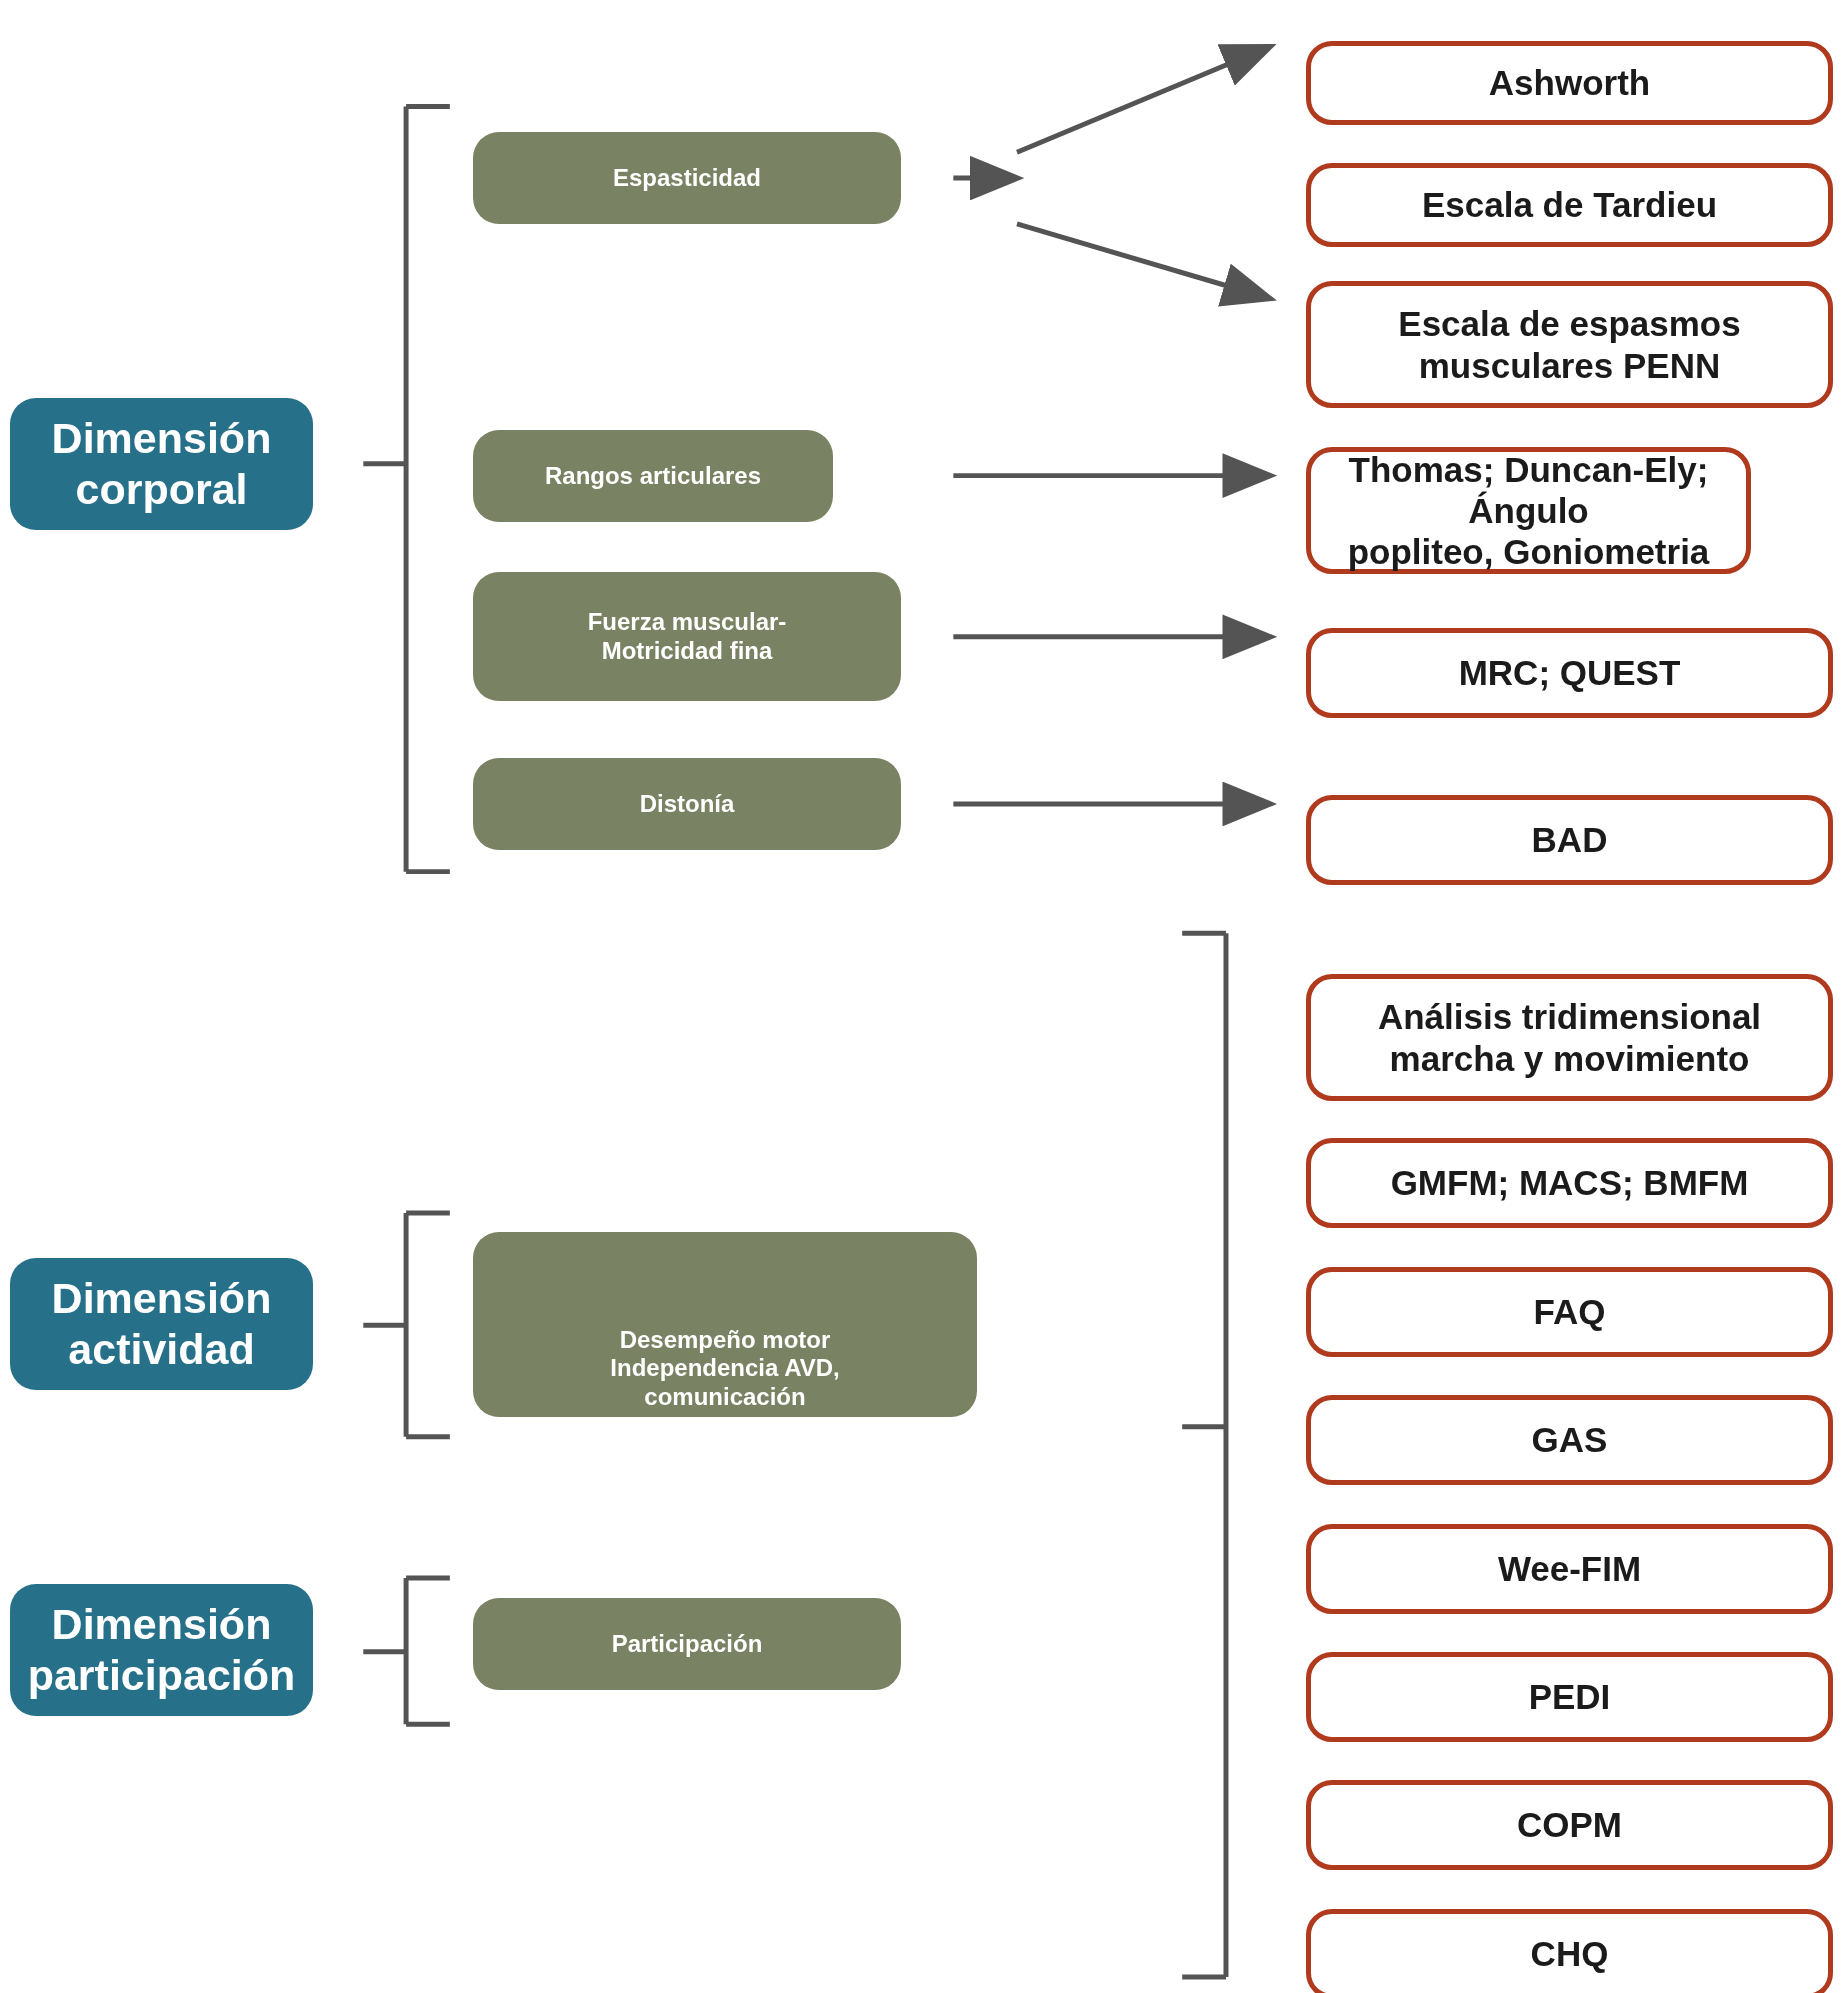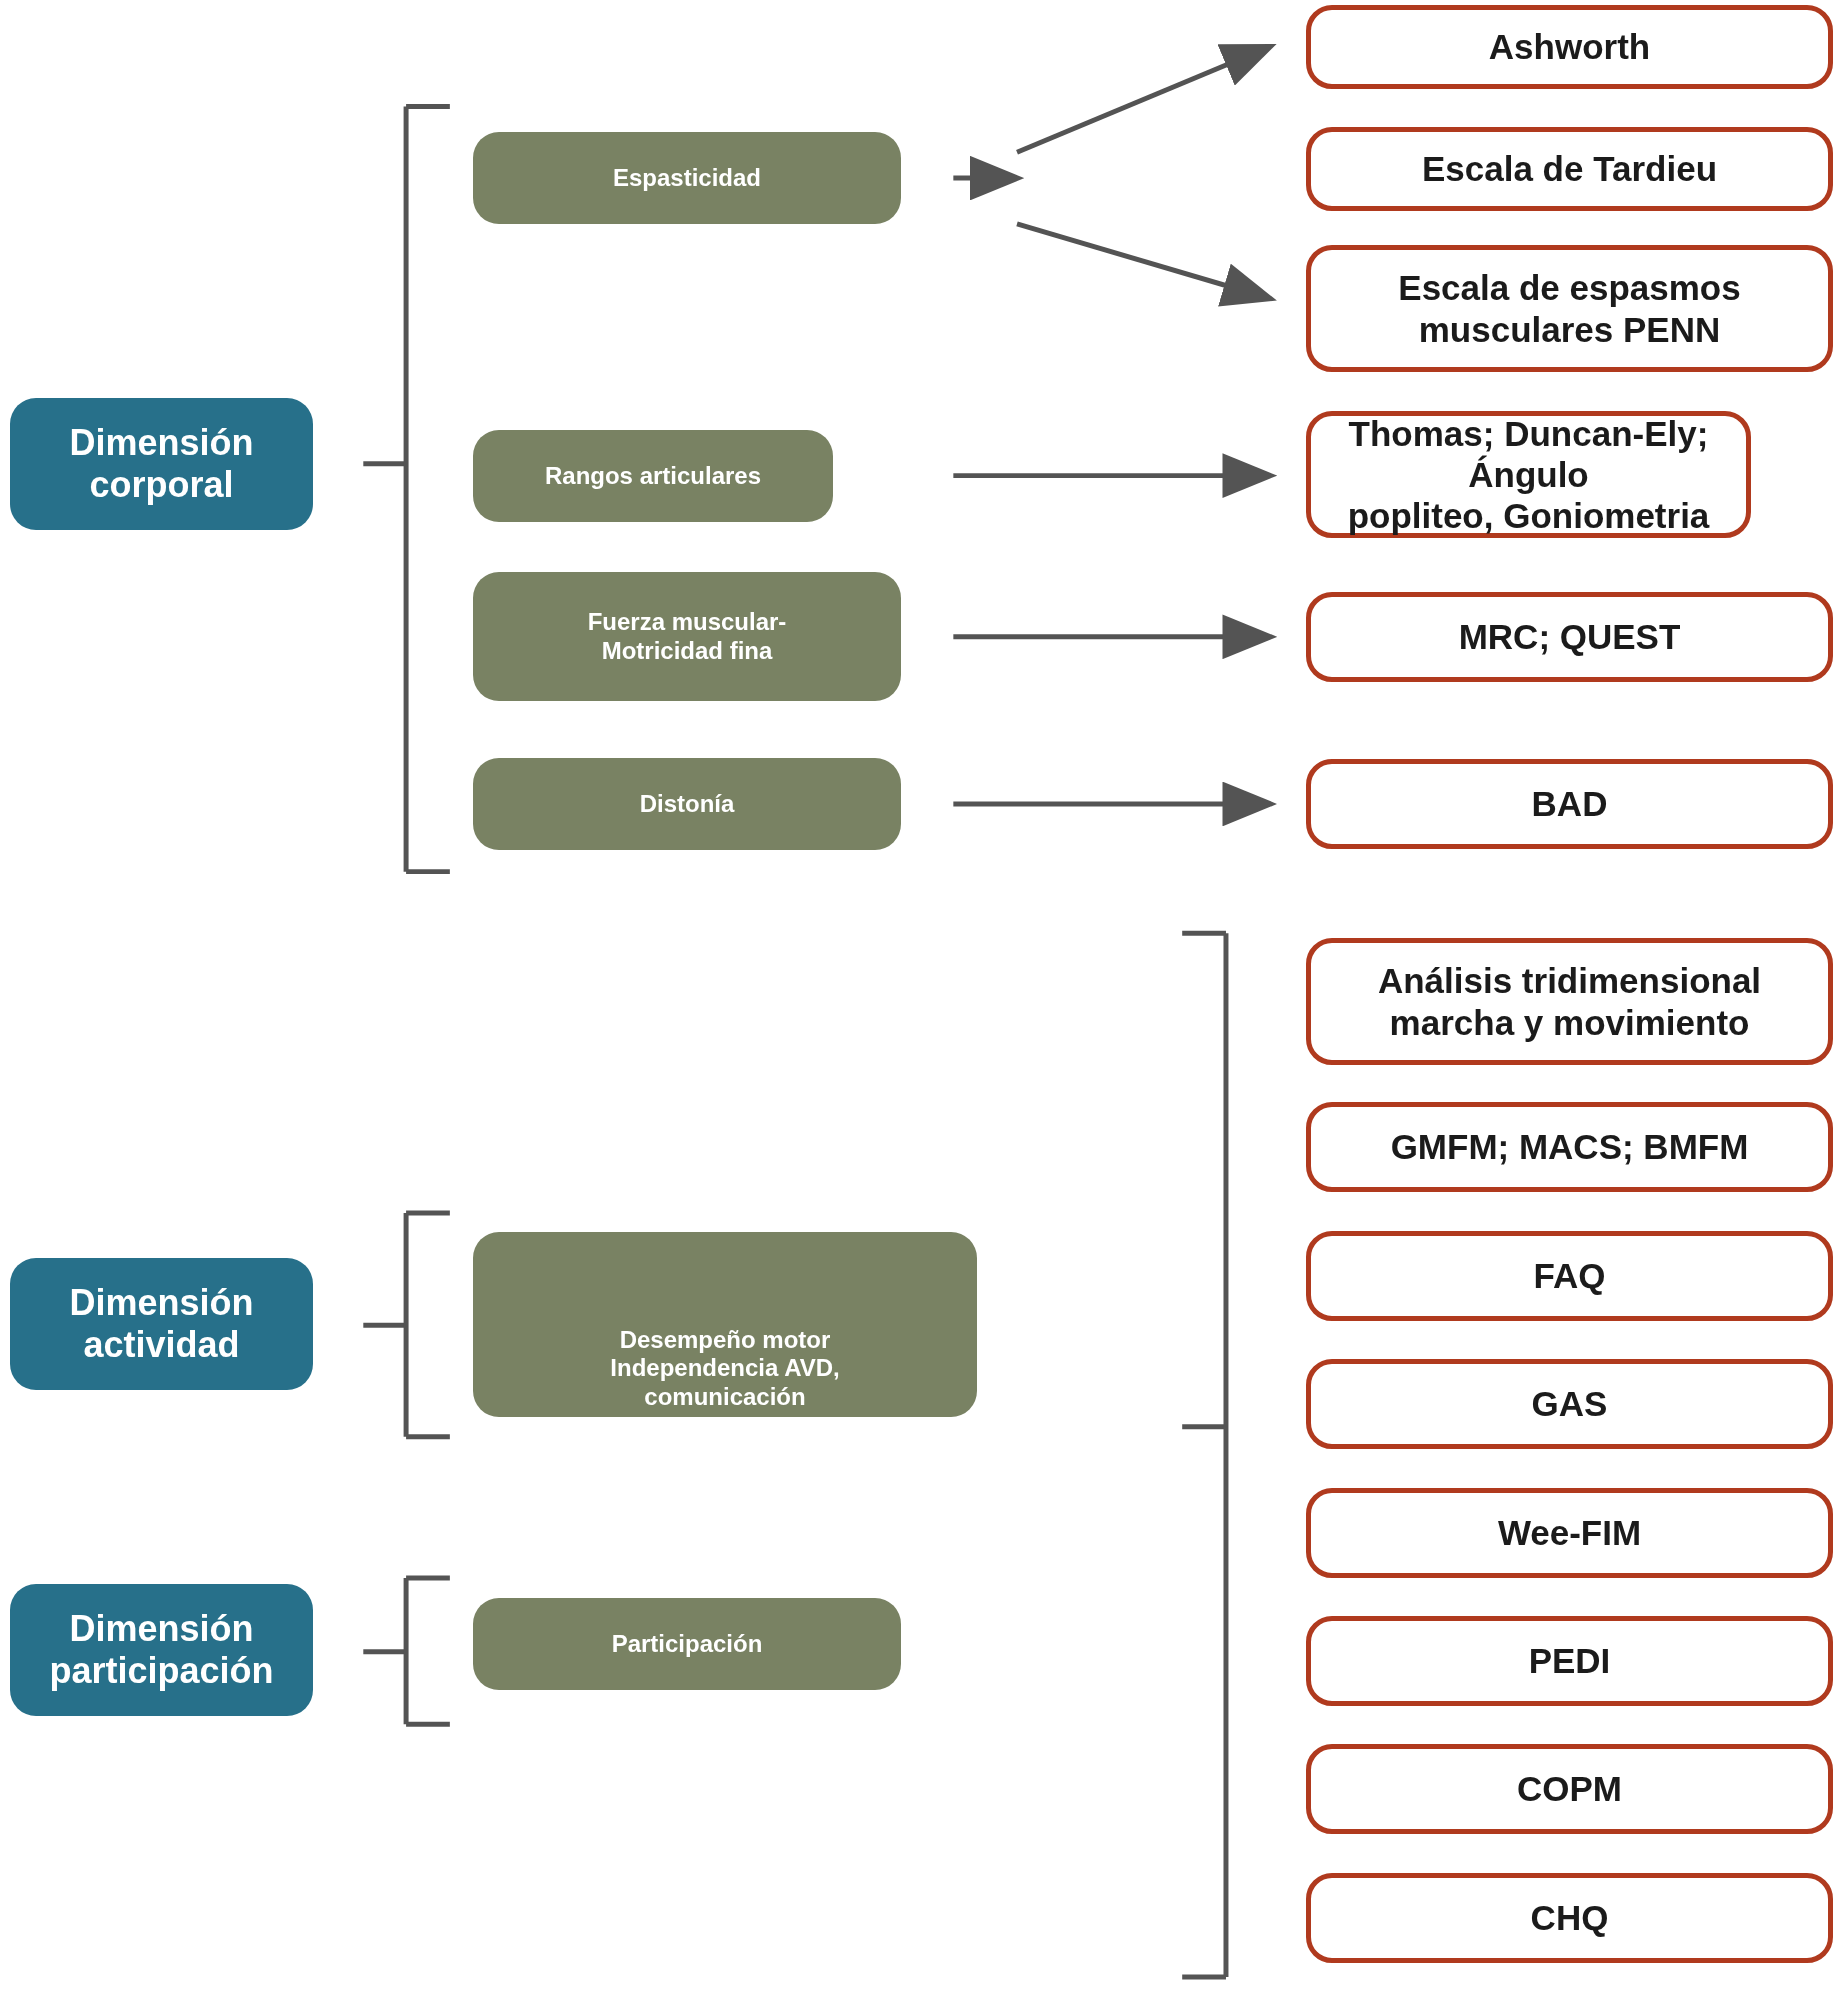--- a/index.html
+++ b/index.html
@@ -23,40 +23,41 @@
     align-items: center;
     justify-content: center;
     text-align: center;
     box-sizing: border-box;
     line-height: 1.18;
   }
   .dim-box {
     background: #27708A;
     color: #ffffff;
     border-radius: 26px;
-    font-size: 36px;
+    font-size: 43px;
     font-weight: bold;
     padding: 6px 10px;
   }
   .dom-box {
     background: #798263;
     color: #ffffff;
     border-radius: 26px;
     font-size: 24px;
     font-weight: bold;
     padding: 6px 14px;
   }
   .tool-box {
     background: #ffffff;
     color: #1b1b1b;
     border: 5px solid #B03A1E;
     border-radius: 26px;
     font-size: 35px;
     font-weight: bold;
     padding: 4px 16px;
+    margin-top: 36px;
   }
   svg.lines {
     position: absolute;
     left: 0;
     top: 0;
     width: 1843px;
     height: 1994px;
     pointer-events: none;
   }
   .ln {

